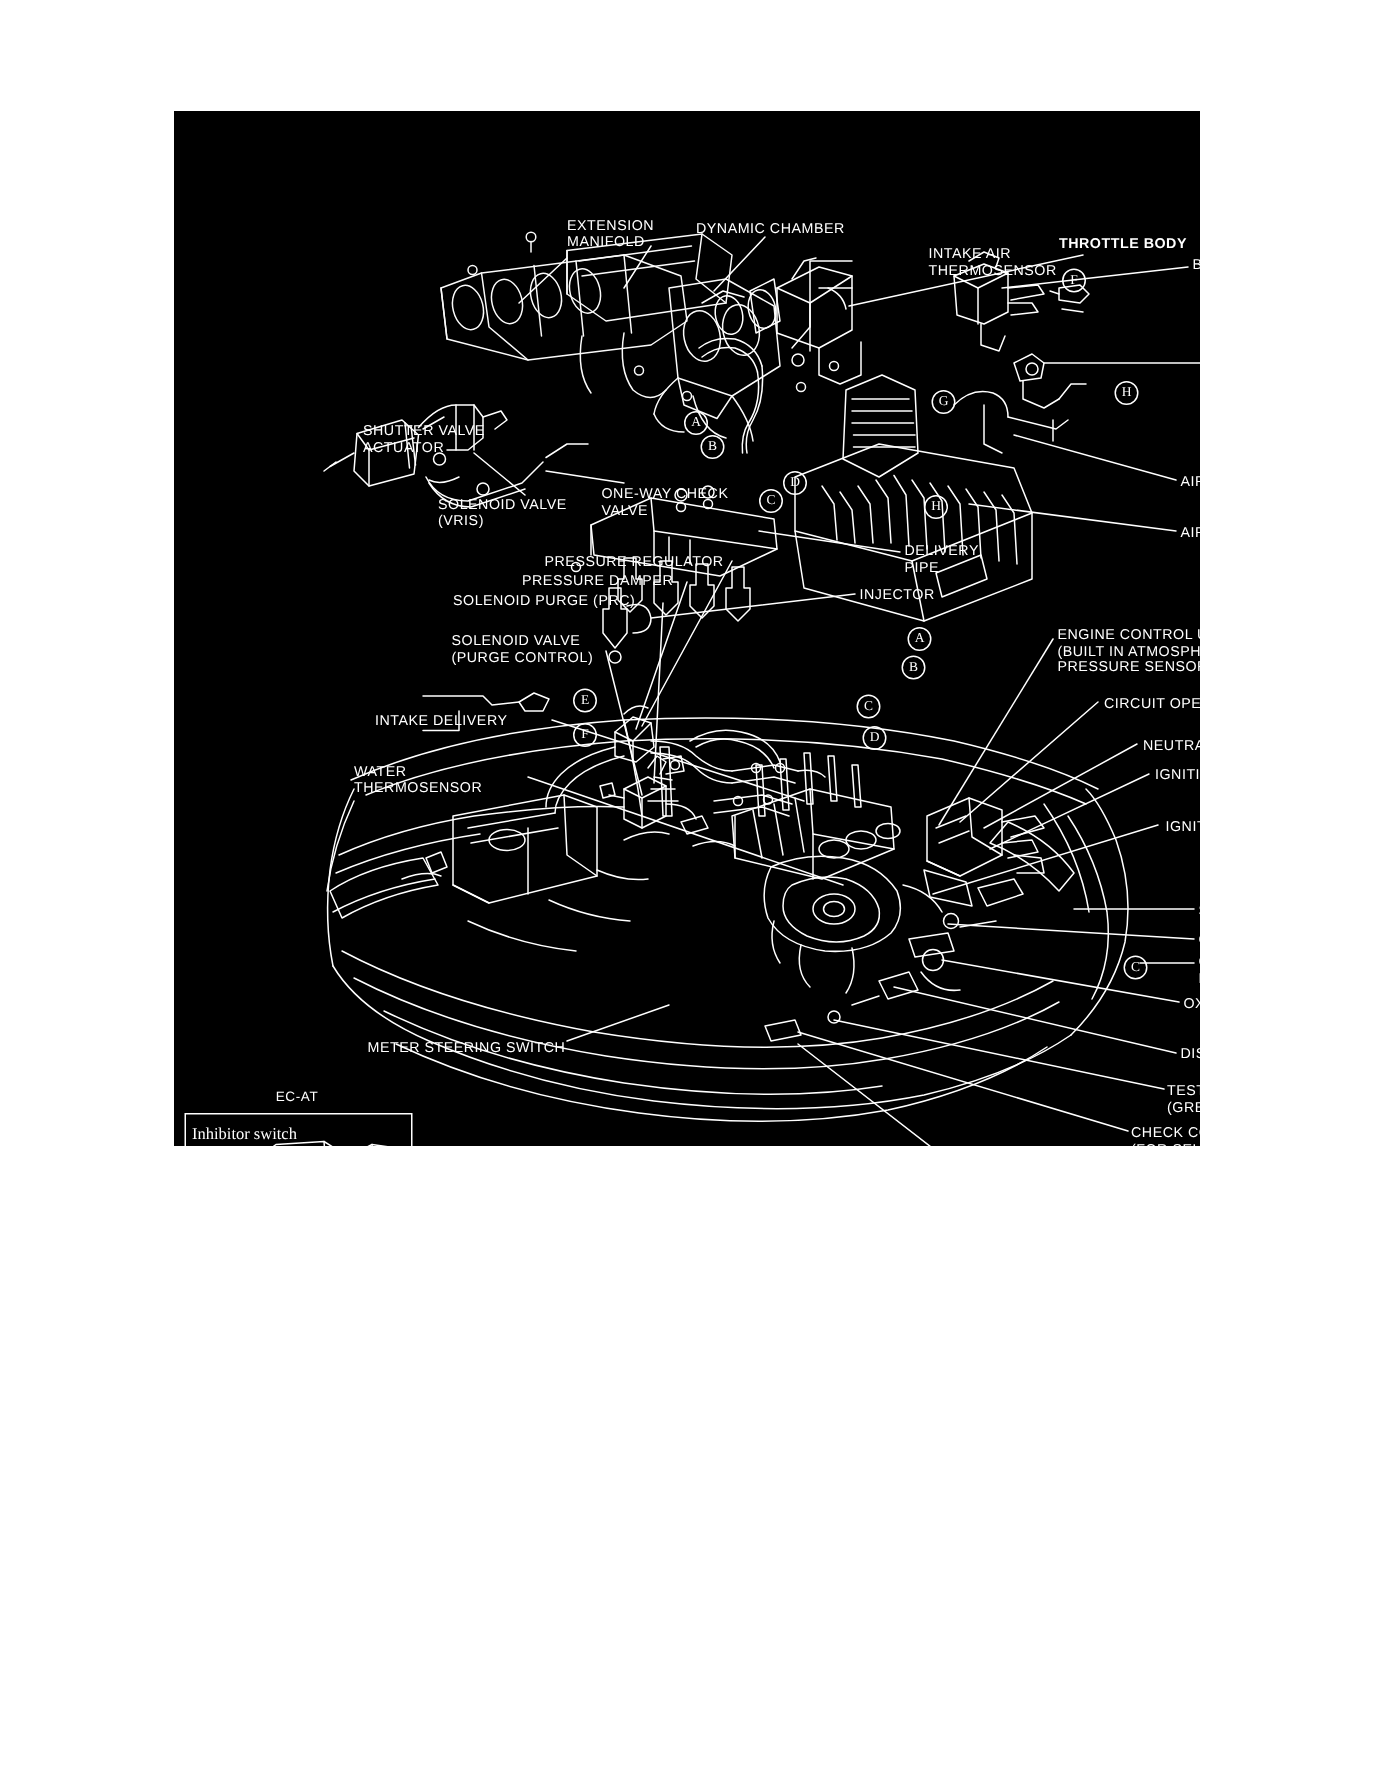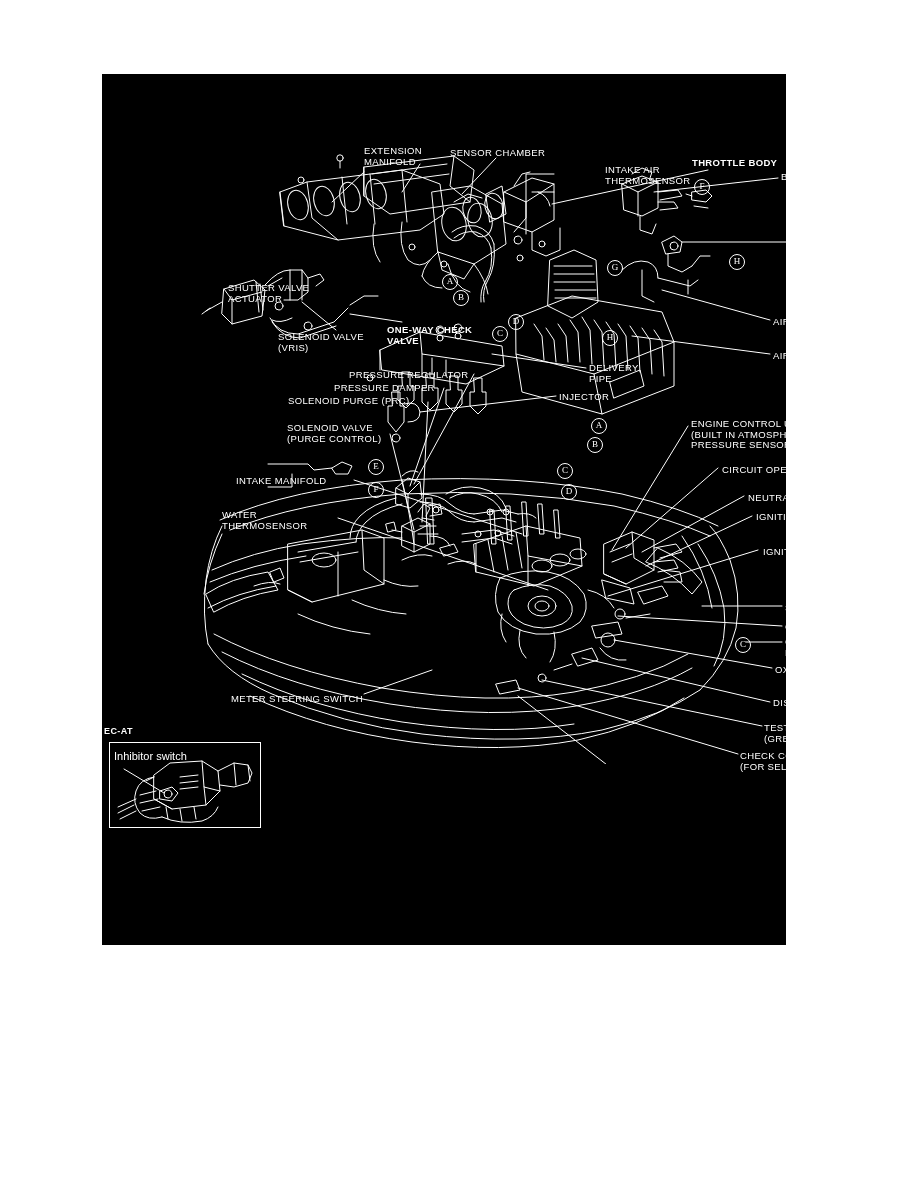--- a/index.html
+++ b/index.html
@@ -3,22 +3,22 @@
 <meta charset="utf-8">
 <style>
   html,body{margin:0;padding:0;background:#ffffff;}
   body{width:918px;height:1188px;font-family:"Liberation Sans",sans-serif;position:relative;overflow:hidden;}
 
   #page{position:absolute;left:0;top:0;width:918px;height:1188px;background:#ffffff;}
 
   
   #diagram{
     position:absolute;
-    left:102px;top:74px;
-    width:684px;height:871px;
+    left:116px;top:74px;
+    width:684px;height:690px;
     background:#000000;
     overflow:hidden;
   }
 
   
   #art{position:absolute;left:0;top:0;width:684px;height:690px;}
 
   
   .lbl{
     position:absolute;
@@ -48,22 +48,22 @@
   
   #ecat-box{
     position:absolute;
     left:5px;top:20px;
     width:150px;height:84px;
     border:1px solid #ffffff;
     background:#000000;
     overflow:hidden;
   }
   #ecat-wrap{position:absolute;left:2px;top:648px;width:162px;height:110px;}
-  #ecat-title{position:absolute;left:0;top:4px;width:160px;
-    color:#fff;font-size:9px;font-weight:bold;letter-spacing:.4px;font-family:"Liberation Sans",sans-serif;}
+  #ecat-title{position:absolute;left:0;top:4px;width:160px;text-align:center;
+    color:#fff;font-size:9px;font-weight:normal;letter-spacing:.4px;font-family:"Liberation Sans",sans-serif;}
 </style>
 </head>
 <body>
 
 <div id="page">
 
   <div id="diagram">
 
     <svg id="art" viewBox="0 0 684 690" xmlns="http://www.w3.org/2000/svg" fill="none" stroke="#ffffff" stroke-width="1" stroke-linecap="round" stroke-linejoin="round">
 
@@ -418,41 +418,41 @@
         <path d="M636 680 L416 614"></path>
 
         <path d="M540 718 L416 622"></path>
 
         <path d="M262 620 L330 596"></path>
       </g>
     </svg>
 
     <div class="lbl" style="left:262px;top:72px;">EXTENSION
 MANIFOLD</div>
-    <div class="lbl" style="left:348px;top:74px;">SENSOR CHAMBER</div>
+    <div class="lbl" style="left:348px;top:74px;">DYNAMIC CHAMBER</div>
     <div class="lbl" style="left:455px;top:91px;margin-left:48px;">INTAKE AIR
 THERMOSENSOR</div>
     <div class="lbl" style="left:590px;top:84px;font-weight:bold;">THROTTLE BODY</div>
     <div class="lbl" style="left:679px;top:98px;">BAC VALVE</div>
 
     <div class="lbl" style="left:671px;top:243px;">AIRFLOW METER</div>
     <div class="lbl" style="left:671px;top:277px;">AIR CLEANER</div>
 
     <div class="lbl" style="left:126px;top:209px;">SHUTTER VALVE
 ACTUATOR</div>
     <div class="lbl" style="left:176px;top:258px;">SOLENOID VALVE
 (VRIS)</div>
-    <div class="lbl" style="left:285px;top:251px;font-weight:bold;">ONE-WAY CHECK
+    <div class="lbl" style="left:285px;top:251px;">ONE-WAY CHECK
 VALVE</div>
     <div class="lbl" style="left:247px;top:296px;">PRESSURE REGULATOR</div>
     <div class="lbl" style="left:232px;top:309px;">PRESSURE DAMPER</div>
     <div class="lbl" style="left:186px;top:322px;">SOLENOID PURGE (PRC)</div>
     <div class="lbl" style="left:185px;top:349px;">SOLENOID VALVE
 (PURGE CONTROL)</div>
-    <div class="lbl" style="left:134px;top:402px;">INTAKE MANIFOLD</div>
+    <div class="lbl" style="left:134px;top:402px;">INTAKE DELIVERY</div>
     <div class="lbl" style="left:120px;top:436px;">WATER
 THERMOSENSOR</div>
     <div class="lbl" style="left:129px;top:620px;">METER STEERING SWITCH</div>
 
     <div class="lbl" style="left:487px;top:289px;">DELIVERY
 PIPE</div>
     <div class="lbl" style="left:457px;top:318px;">INJECTOR</div>
 
     <div class="lbl" style="left:589px;top:345px;">ENGINE CONTROL UNIT
 (BUILT IN ATMOSPHERIC
@@ -520,18 +520,18 @@
 
           <path d="M50 48 L62 44 L68 50 L62 58 L50 56 Z"></path>
           <circle cx="58" cy="51" r="4"></circle>
 
           <path d="M8 64 L26 56"></path>
             <path d="M8 70 L24 62"></path>
             <path d="M10 76 L26 68"></path>
 
           <path d="M14 26 L54 50"></path>
         </svg>
-        <div class="lbl mixed" style="left:4px;top:8px;">Inhibitor switch</div>
+        <div class="lbl mixed" style="left:4px;top:8px;font-family:Liberation Serif, serif;">Inhibitor switch</div>
       </div>
     </div>
 
   </div>
 </div>
 
 </body></html>

